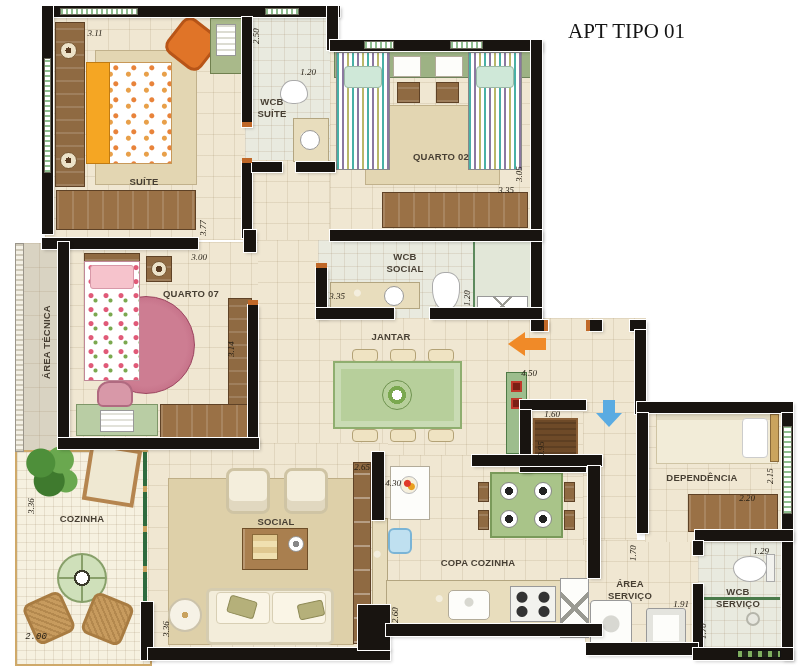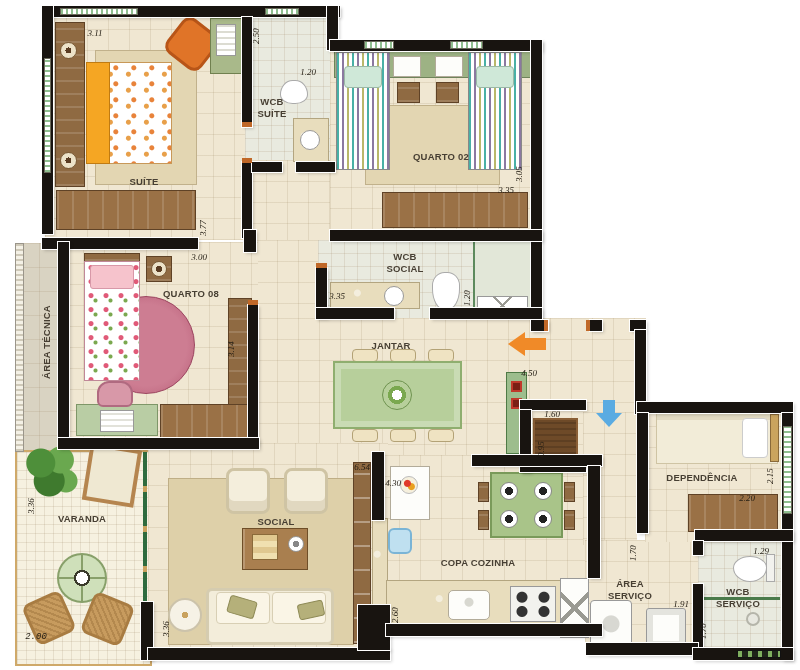--- a/index.html
+++ b/index.html
@@ -227,53 +227,54 @@
     <i style="position:absolute;left:0;top:13px;width:0;height:0;border-left:13px solid transparent;border-right:13px solid transparent;border-top:14px solid #5aabe2;"></i>
   </div>
 
   <div class="lab" style="left:144px;top:182px;">SUÍTE</div>
   <div class="lab" style="left:272px;top:108px;">WCB
 SUÍTE</div>
   <div class="lab" style="left:441px;top:157px;">QUARTO 02</div>
   <div class="lab" style="left:405px;top:263px;">WCB
 SOCIAL</div>
   <div class="lab rv" style="left:47px;top:342px;">ÁREA TÉCNICA</div>
-  <div class="lab" style="left:191px;top:294px;">QUARTO 08</div>
-  <div class="lab" style="left:391px;top:346px;">JANTAR</div>
-  <div class="lab" style="left:82px;top:519px;">VARANDA</div>
+  <div class="lab" style="left:191px;top:294px;">QUARTO 07</div>
+  <div class="lab" style="left:391px;top:337px;">JANTAR</div>
+  <div class="lab" style="left:82px;top:519px;">COZINHA</div>
   <div class="lab" style="left:276px;top:522px;">SOCIAL</div>
   <div class="lab" style="left:478px;top:563px;">COPA COZINHA</div>
   <div class="lab" style="left:702px;top:478px;">DEPENDÊNCIA</div>
   <div class="lab" style="left:630px;top:590px;">ÁREA
 SERVIÇO</div>
   <div class="lab" style="left:738px;top:598px;">WCB
 SERVIÇO</div>
 
   <span class="dim" style="left:95px;top:33px;">3.11</span>
   <span class="dim rv" style="left:256px;top:36px;">2.50</span>
   <span class="dim" style="left:308px;top:72px;">1.20</span>
   <span class="dim rv" style="left:519px;top:174px;">3.05</span>
   <span class="dim" style="left:506px;top:190px;">3.35</span>
   <span class="dim rv" style="left:203px;top:228px;">3.77</span>
   <span class="dim" style="left:199px;top:257px;">3.00</span>
   <span class="dim" style="left:337px;top:296px;">3.35</span>
   <span class="dim rv" style="left:467px;top:298px;">1.20</span>
   <span class="dim rv" style="left:231px;top:349px;">3.14</span>
-  <span class="dim" style="left:362px;top:467px;">6.54</span>
+  <span class="dim" style="left:362px;top:467px;">2.65</span>
   <span class="dim" style="left:517px;top:373px;margin-left:12px;">4.50</span>
   <span class="dim" style="left:552px;top:414px;">1.60</span>
   <span class="dim rv" style="left:541px;top:449px;">0.95</span>
   <span class="dim rv" style="left:770px;top:476px;">2.15</span>
   <span class="dim" style="left:747px;top:498px;">2.20</span>
   <span class="dim rv" style="left:633px;top:553px;">1.70</span>
   <span class="dim" style="left:681px;top:604px;">1.91</span>
   <span class="dim" style="left:761px;top:551px;">1.29</span>
   <span class="dim rv" style="left:703px;top:631px;">1.70</span>
   <span class="dim rv" style="left:31px;top:506px;">3.36</span>
   <span class="dim" style="left:36px;top:637px;font-family:Liberation Mono, monospace;">2.00</span>
   <span class="dim rv" style="left:166px;top:629px;">3.36</span>
   <span class="dim" style="left:393px;top:483px;">4.30</span>
   <span class="dim rv" style="left:395px;top:615px;">2.60</span>
 
   <div class="title">
+    <div>APT TIPO 01</div>
   </div>
 
 </div>
 
 </body></html>

